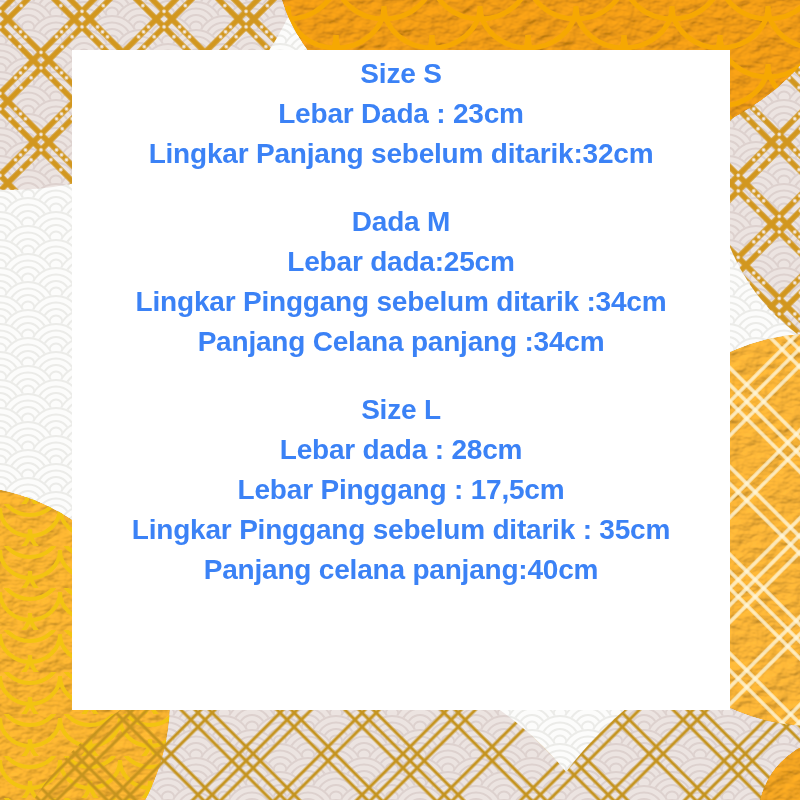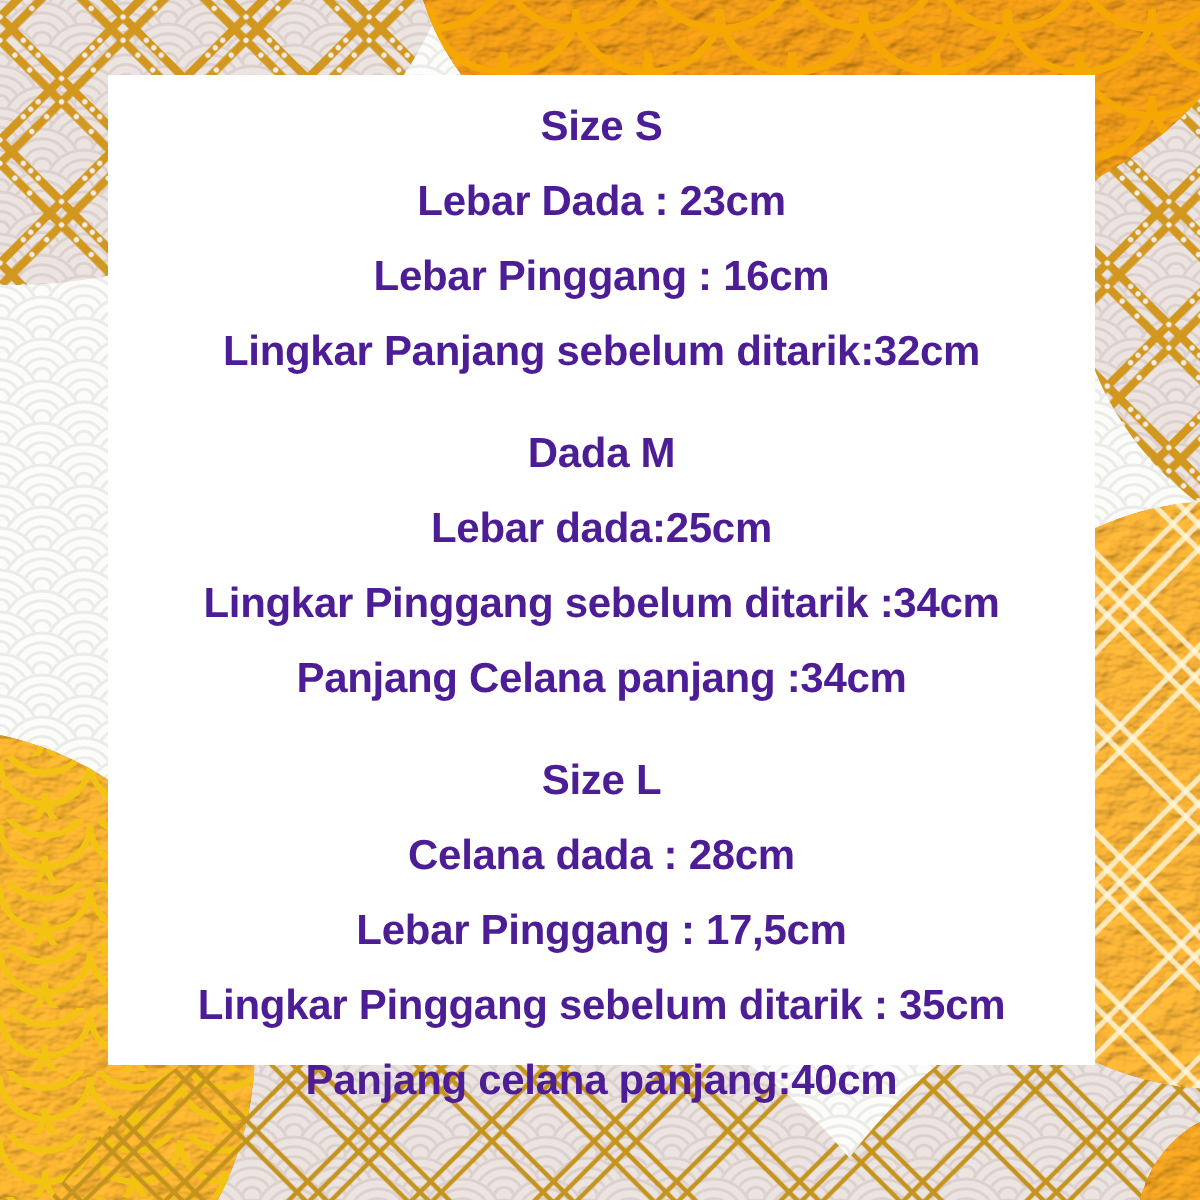--- a/index.html
+++ b/index.html
@@ -3,22 +3,22 @@
 <meta charset="utf-8">
 <style>
   html,body{margin:0;padding:0;background:#888;}
   .stage{position:relative;width:800px;height:800px;overflow:hidden;background:#fcfcfb;
          font-family:"Liberation Sans",sans-serif;}
   .bg-art{position:absolute;left:0;top:0;width:800px;height:800px;display:block;}
   .panel{position:absolute;left:72px;top:50px;width:658px;height:660px;background:#ffffff;
          box-sizing:border-box;padding-top:4px;text-align:center;}
   .size-section{margin:0 0 28px 0;}
   .size-title,.spec-line{
-    font-weight:700;color:#4c1d95;font-size:28px;line-height:40px;
-    white-space:pre-wrap;letter-spacing:-0.2px;margin:10px;
+    font-weight:700;color:#3b82f6;font-size:28px;line-height:40px;
+    white-space:pre-wrap;letter-spacing:-0.2px;margin:0;
     font-family:"Liberation Sans",sans-serif;
   }
 </style>
 </head>
 <body>
 
 <div class="stage">
 
   <svg class="bg-art" viewBox="0 0 800 800" xmlns="http://www.w3.org/2000/svg">
     <defs>
@@ -186,33 +186,32 @@
     </g>
 
     <circle cx="838" cy="818" r="80" fill="#e8b23c" filter="url(#foil)"></circle>
   </svg>
 
   <div class="panel">
 
     <div class="size-section">
       <div class="size-title">Size S</div>
       <div class="spec-line">Lebar Dada : 23cm</div>
-      <div class="spec-line">Lebar Pinggang : 16cm</div>
       <div class="spec-line">Lingkar Panjang sebelum ditarik:32cm</div>
     </div>
 
     <div class="size-section">
       <div class="size-title">Dada M</div>
       <div class="spec-line">Lebar dada:25cm</div>
       <div class="spec-line">Lingkar Pinggang sebelum ditarik :34cm</div>
       <div class="spec-line">Panjang Celana panjang :34cm</div>
     </div>
 
     <div class="size-section">
       <div class="size-title">Size L</div>
-      <div class="spec-line">Celana dada : 28cm</div>
+      <div class="spec-line">Lebar dada : 28cm</div>
       <div class="spec-line">Lebar Pinggang : 17,5cm</div>
       <div class="spec-line">Lingkar Pinggang sebelum ditarik : 35cm</div>
       <div class="spec-line">Panjang celana panjang:40cm</div>
     </div>
 
   </div>
 </div>
 
 </body></html>

